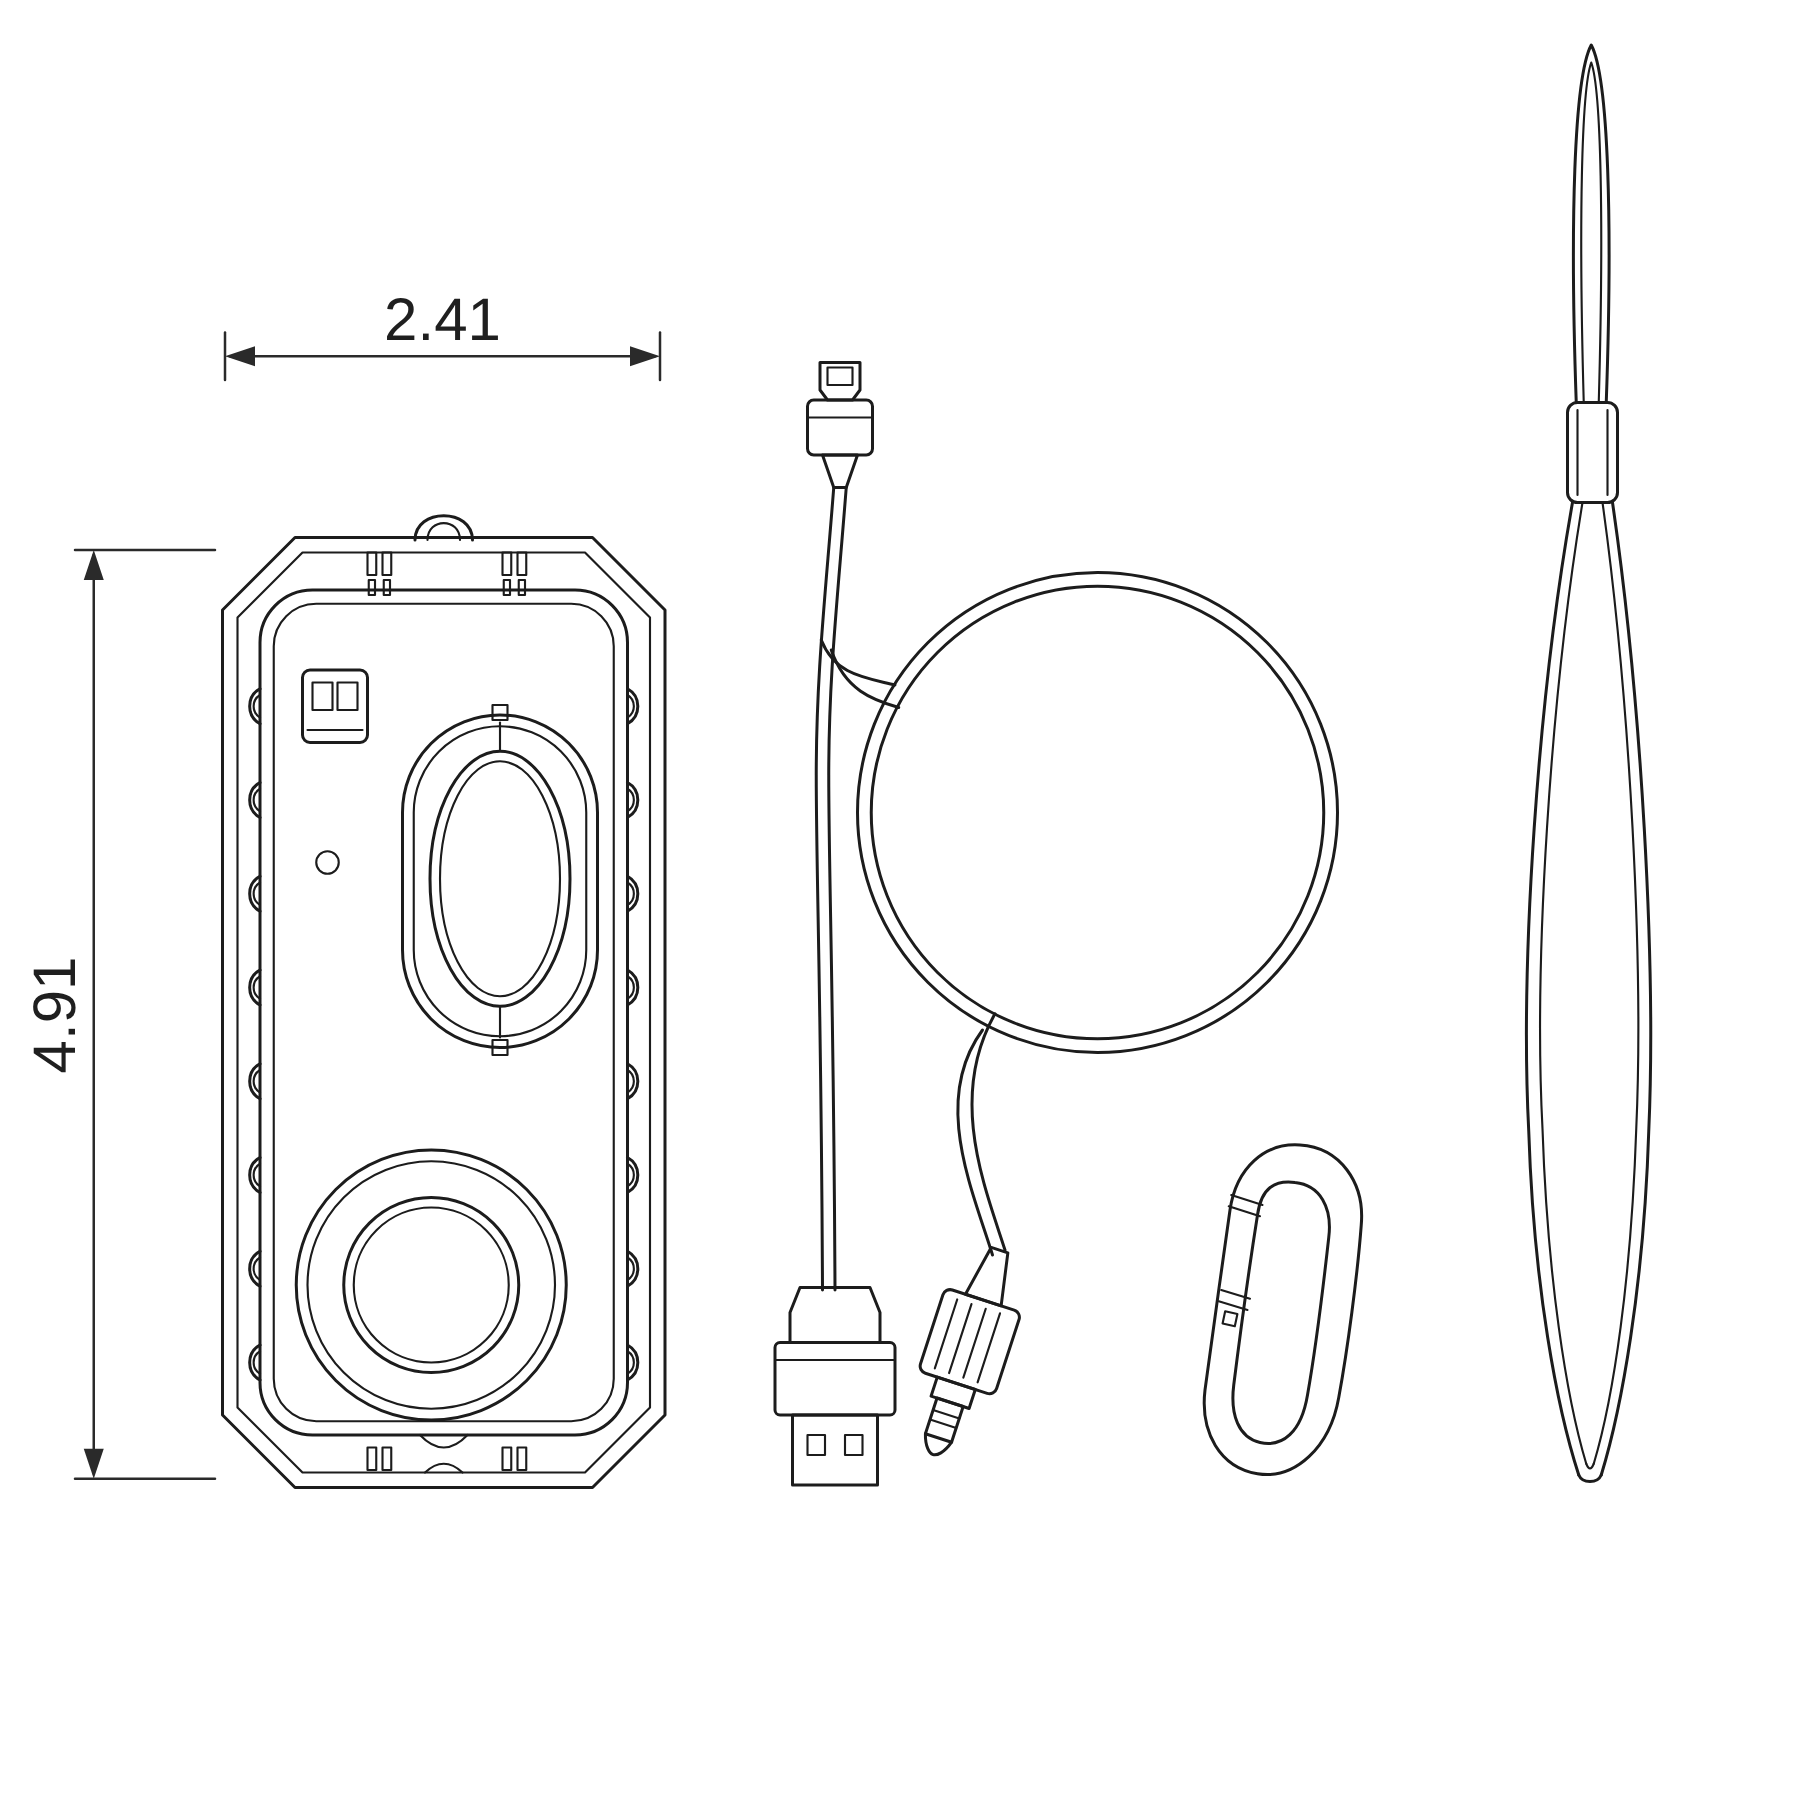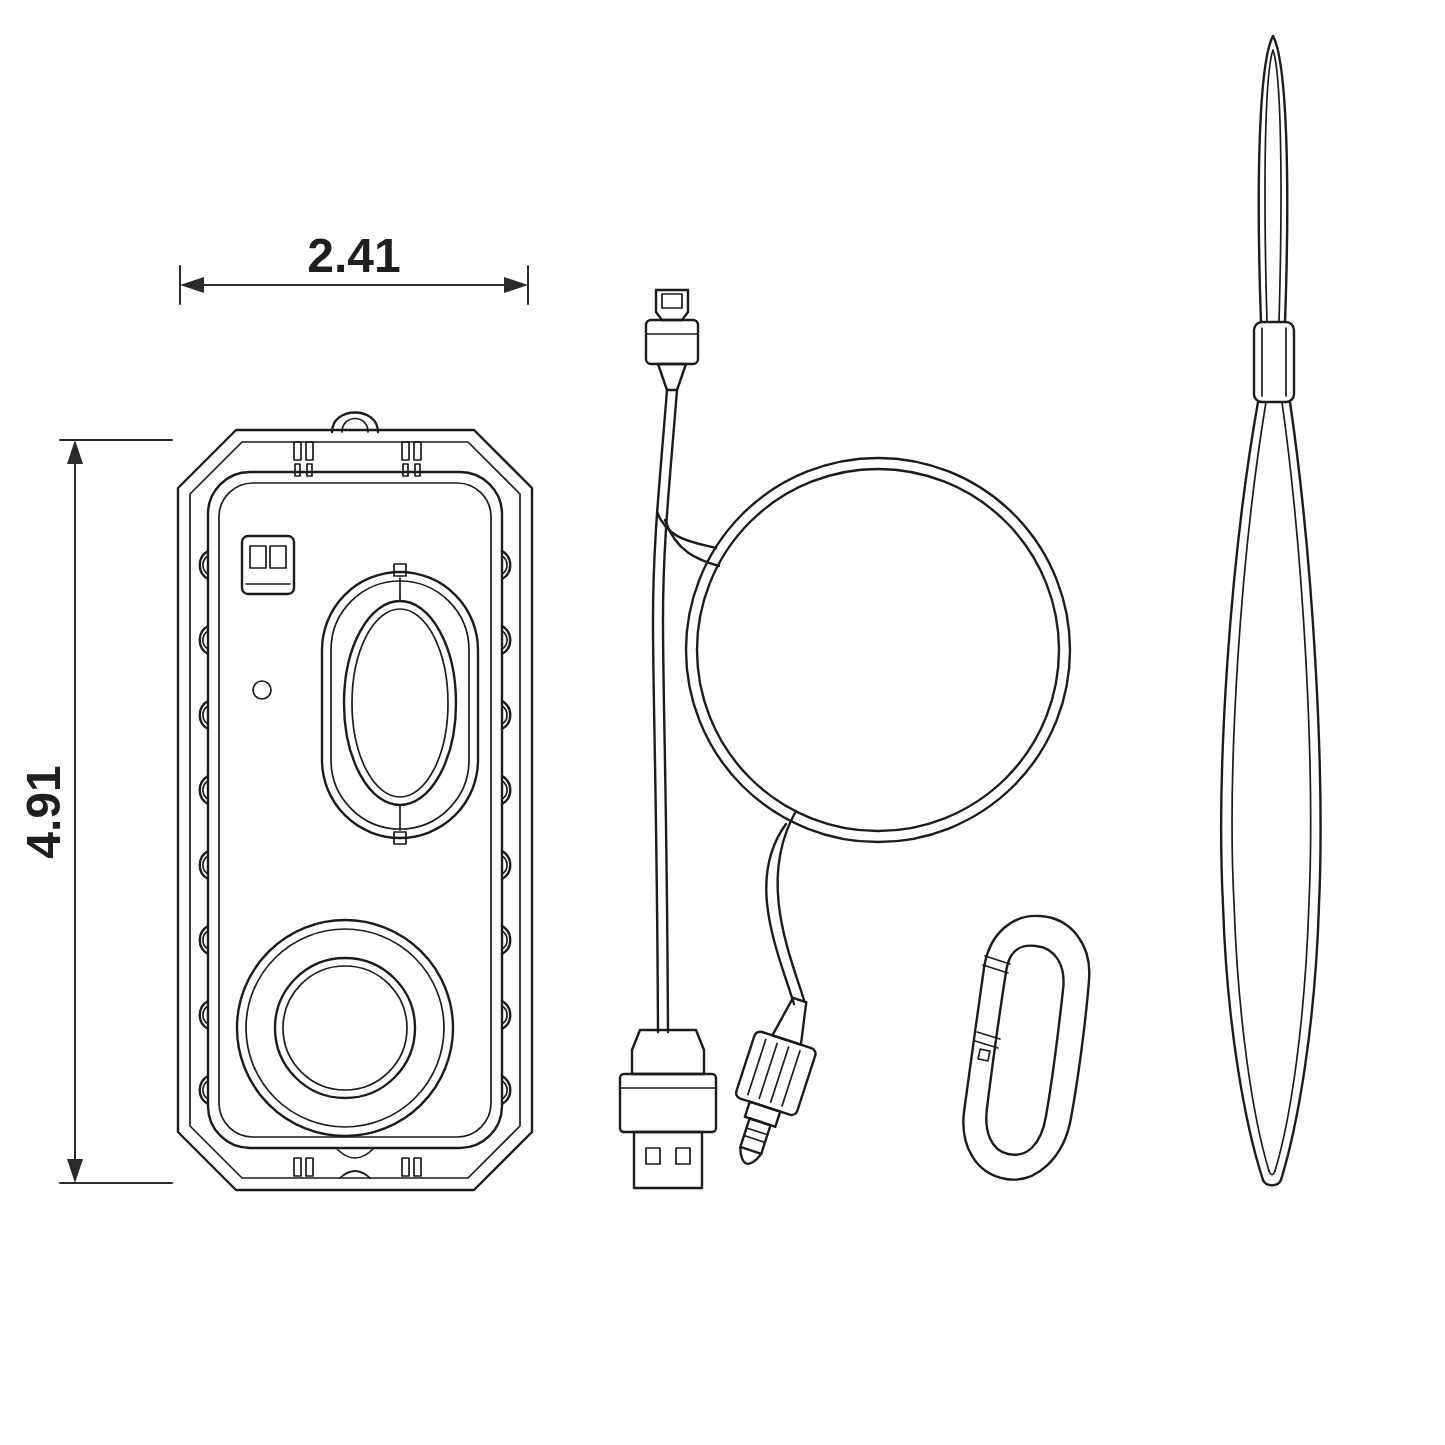--- a/index.html
+++ b/index.html
@@ -1,20 +1,19 @@
 <!DOCTYPE html>
 <html><head>
 <meta charset="utf-8">
 <style>
   html, body { margin: 0; padding: 0; background: #ffffff; }
   .page {
     width: 1445px; height: 1445px; position: relative;
     background: #ffffff; overflow: hidden;
     font-family: "Liberation Sans", sans-serif;
-    font-weight: bold;
   }
   svg { display: block; }
   .ln  { fill: none; stroke: #1c1c1c; stroke-width: 2.4; stroke-linecap: round; stroke-linejoin: round; }
   .ln2 { fill: none; stroke: #1c1c1c; stroke-width: 1.7; stroke-linecap: round; stroke-linejoin: round; }
   .dim { fill: none; stroke: #2a2a2a; stroke-width: 2;   stroke-linecap: round; }
   .arw { fill: #2a2a2a; stroke: none; }
   .dimtext { fill: #1f1f1f; font-size: 48px; font-family: "Liberation Sans", sans-serif; }
 </style>
 </head>
 <body>

